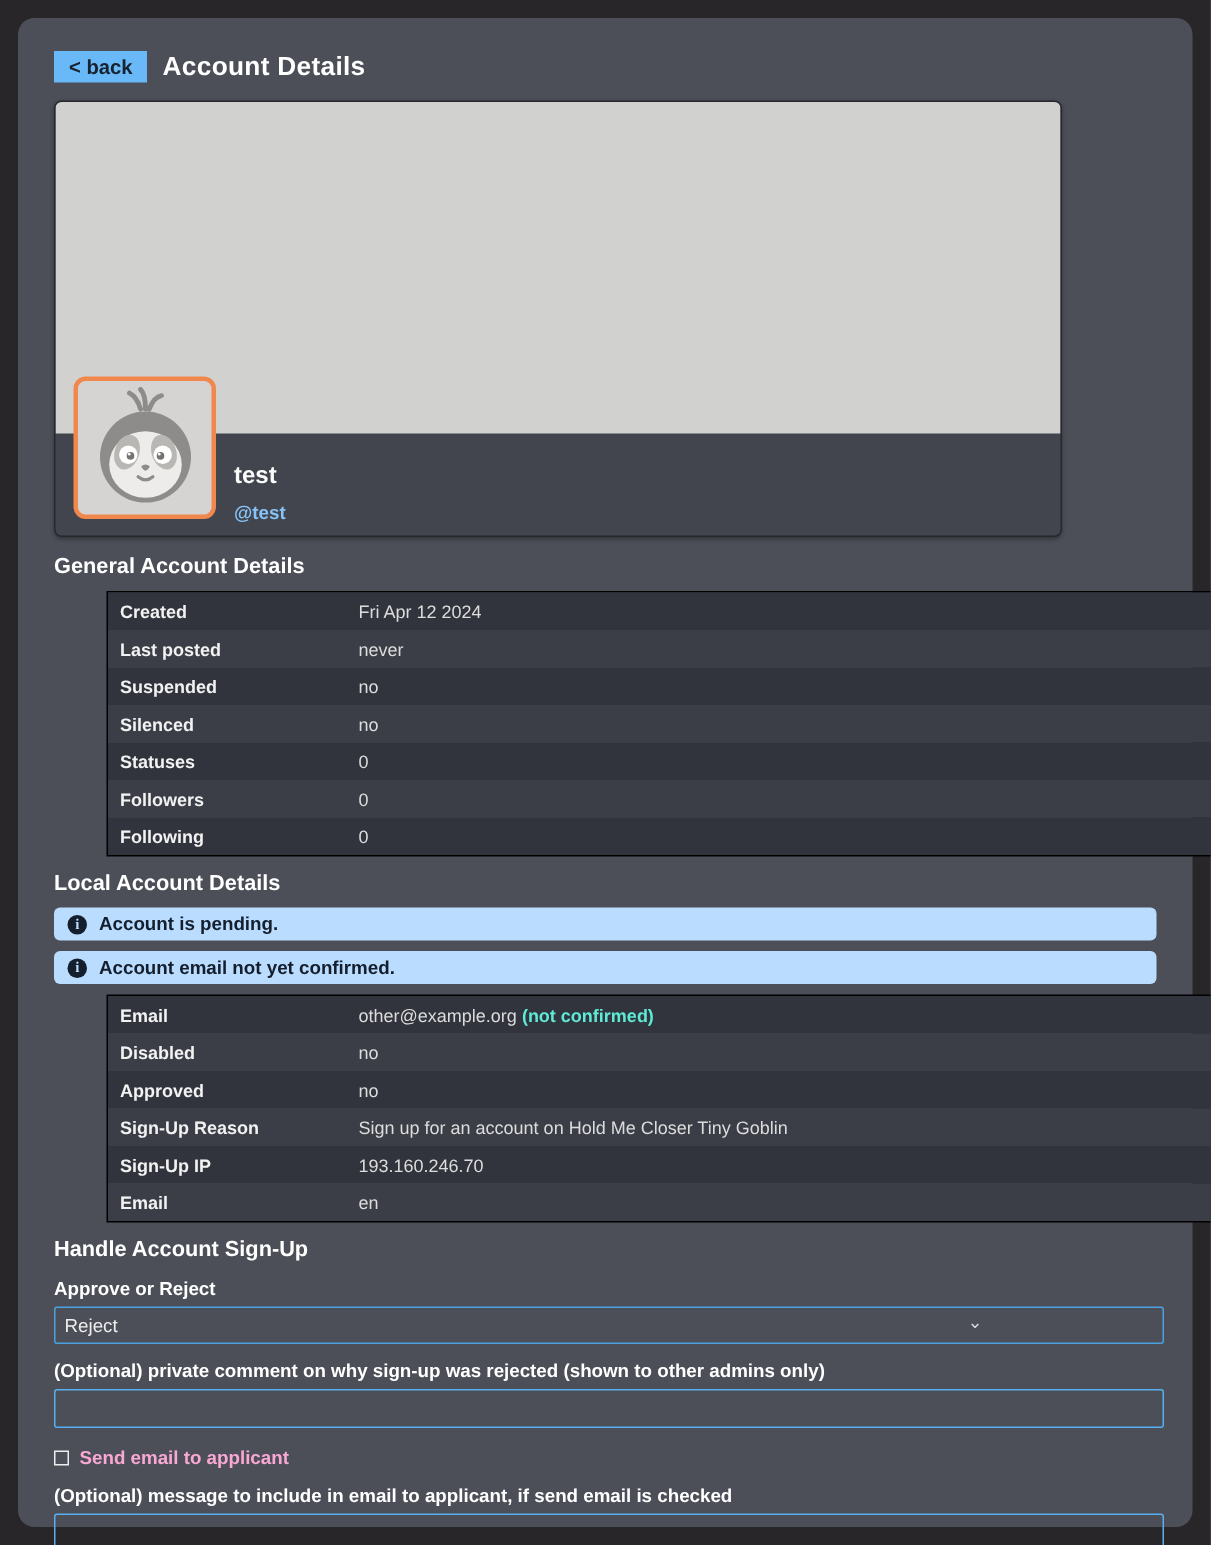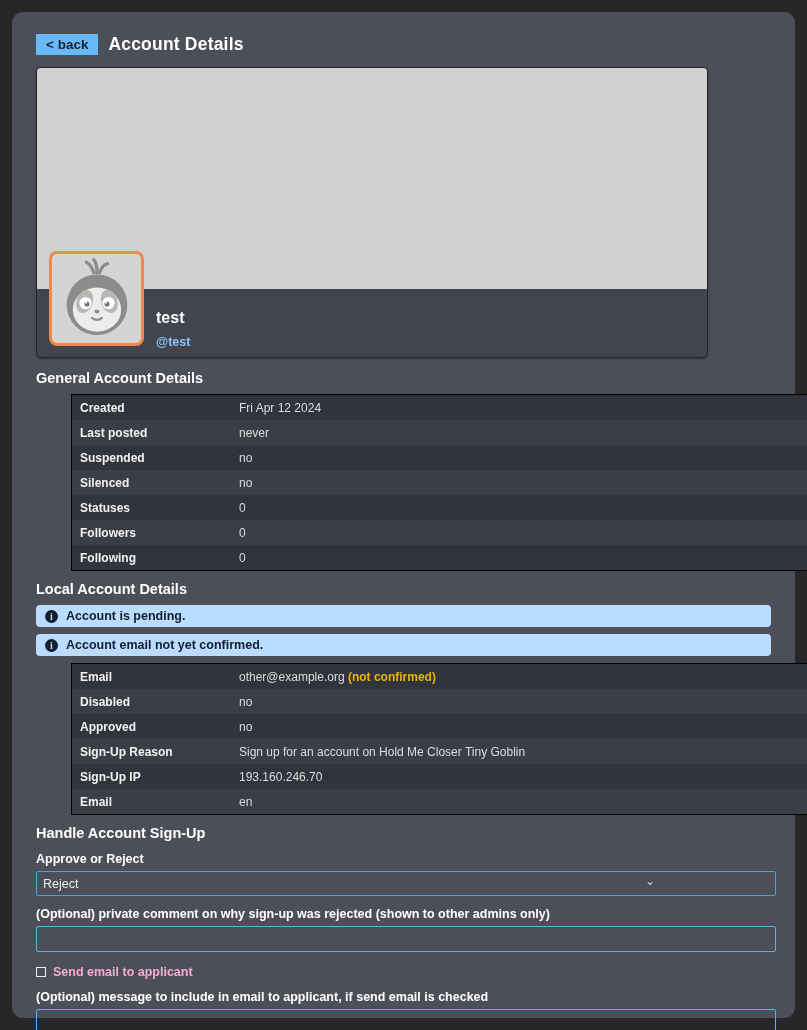--- a/index.html
+++ b/index.html
@@ -52,21 +52,21 @@
   
   .section-heading { color:#ffffff; font-size:14.5px; font-weight:bold; margin:10px 0 8px; }
 
   
   .dtable { width:740px; border:1px solid #000000; font-size:12px;margin-left:35px; }
   .trow { display:flex; }
   .trow:nth-child(odd) { background:#31343d; }
   .trow:nth-child(even) { background:#3b3e47; }
   .tlabel { width:143px; padding:5.5px 8px; color:#f2f2f2; font-weight:bold; flex-shrink:0; }
   .tvalue { flex:1; padding:5.5px 8px; color:#dcdcdc; }
-  .tvalue b { color:#eab308; }
+  .tvalue b { color:#5eead4; }
 
   
   .notice {
     display:flex; align-items:center; gap:8px;
     background:#b9dcff; border-radius:4px;
     padding:4px 9px; margin:7px 0;
     color:#141e2c; font-weight:bold; font-size:12.5px;
   }
   .info-icon {
     width:13px; height:13px; border-radius:50%;

